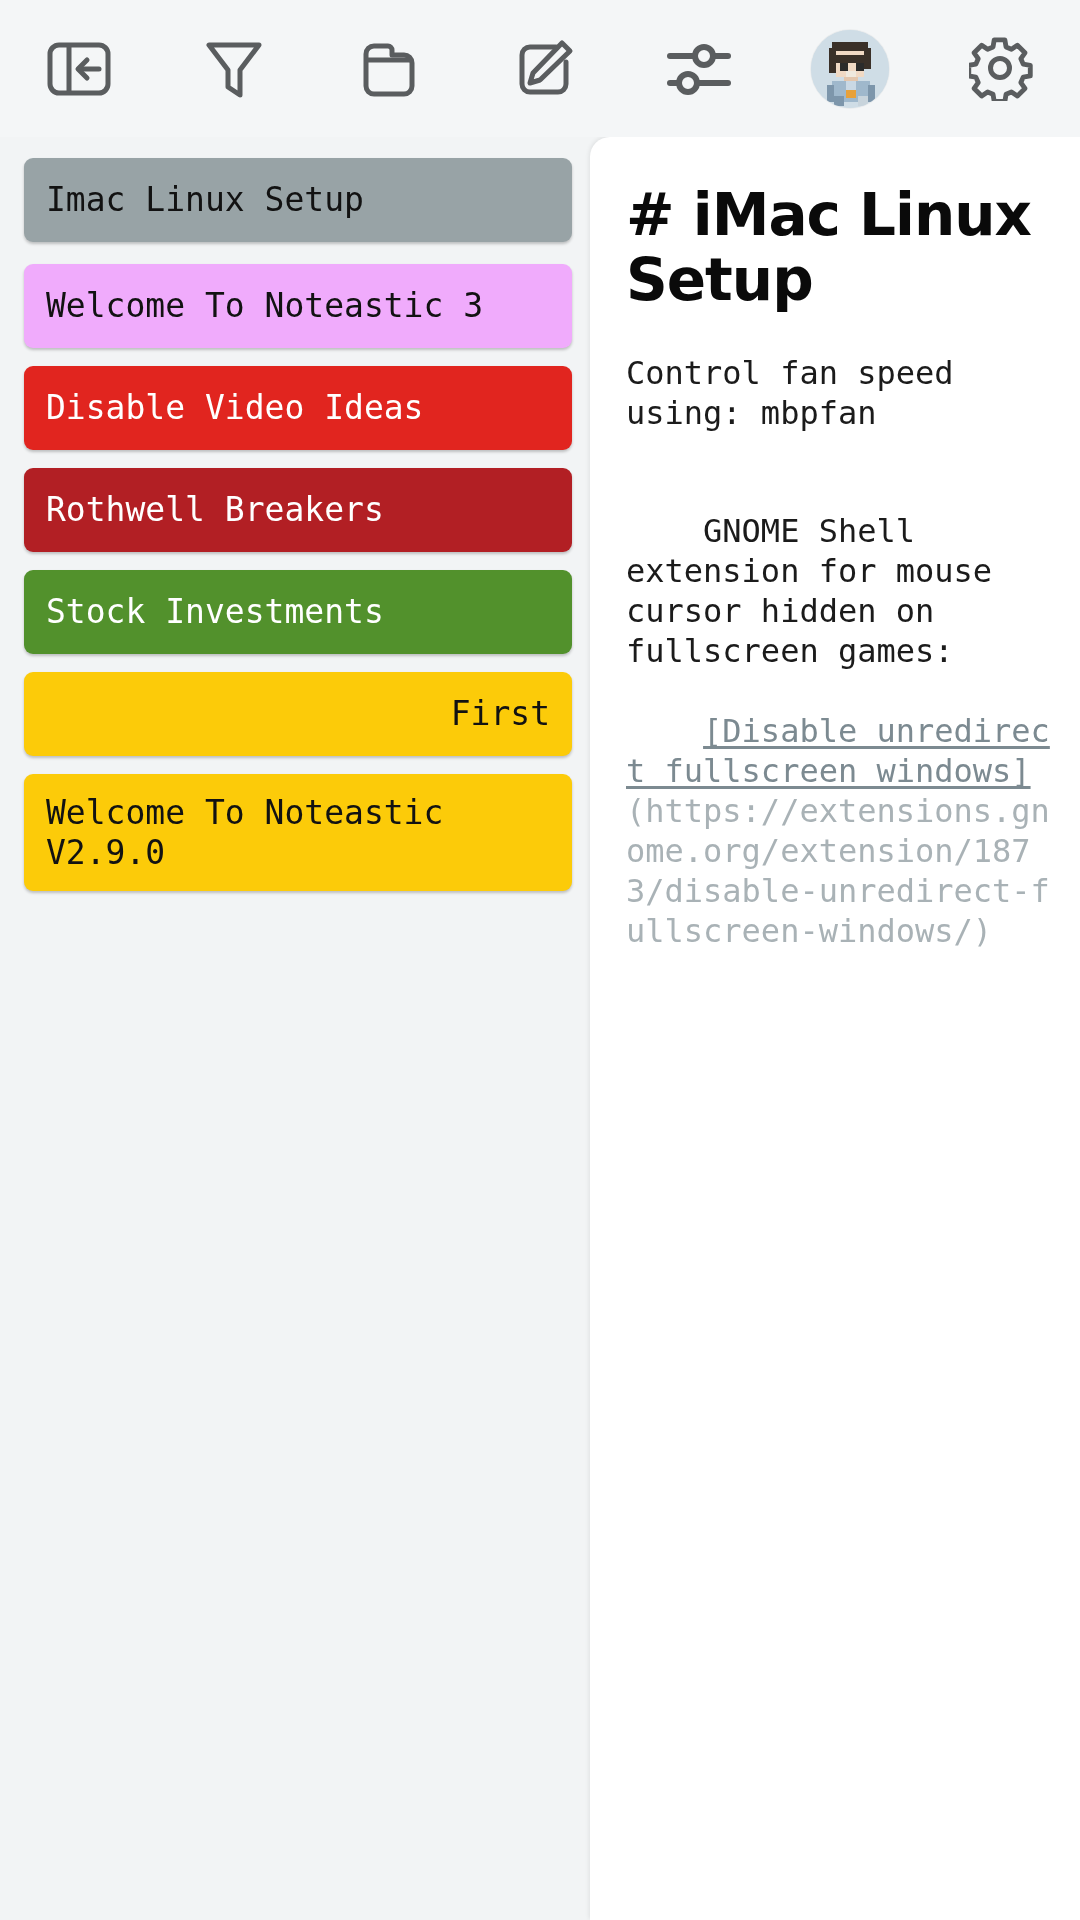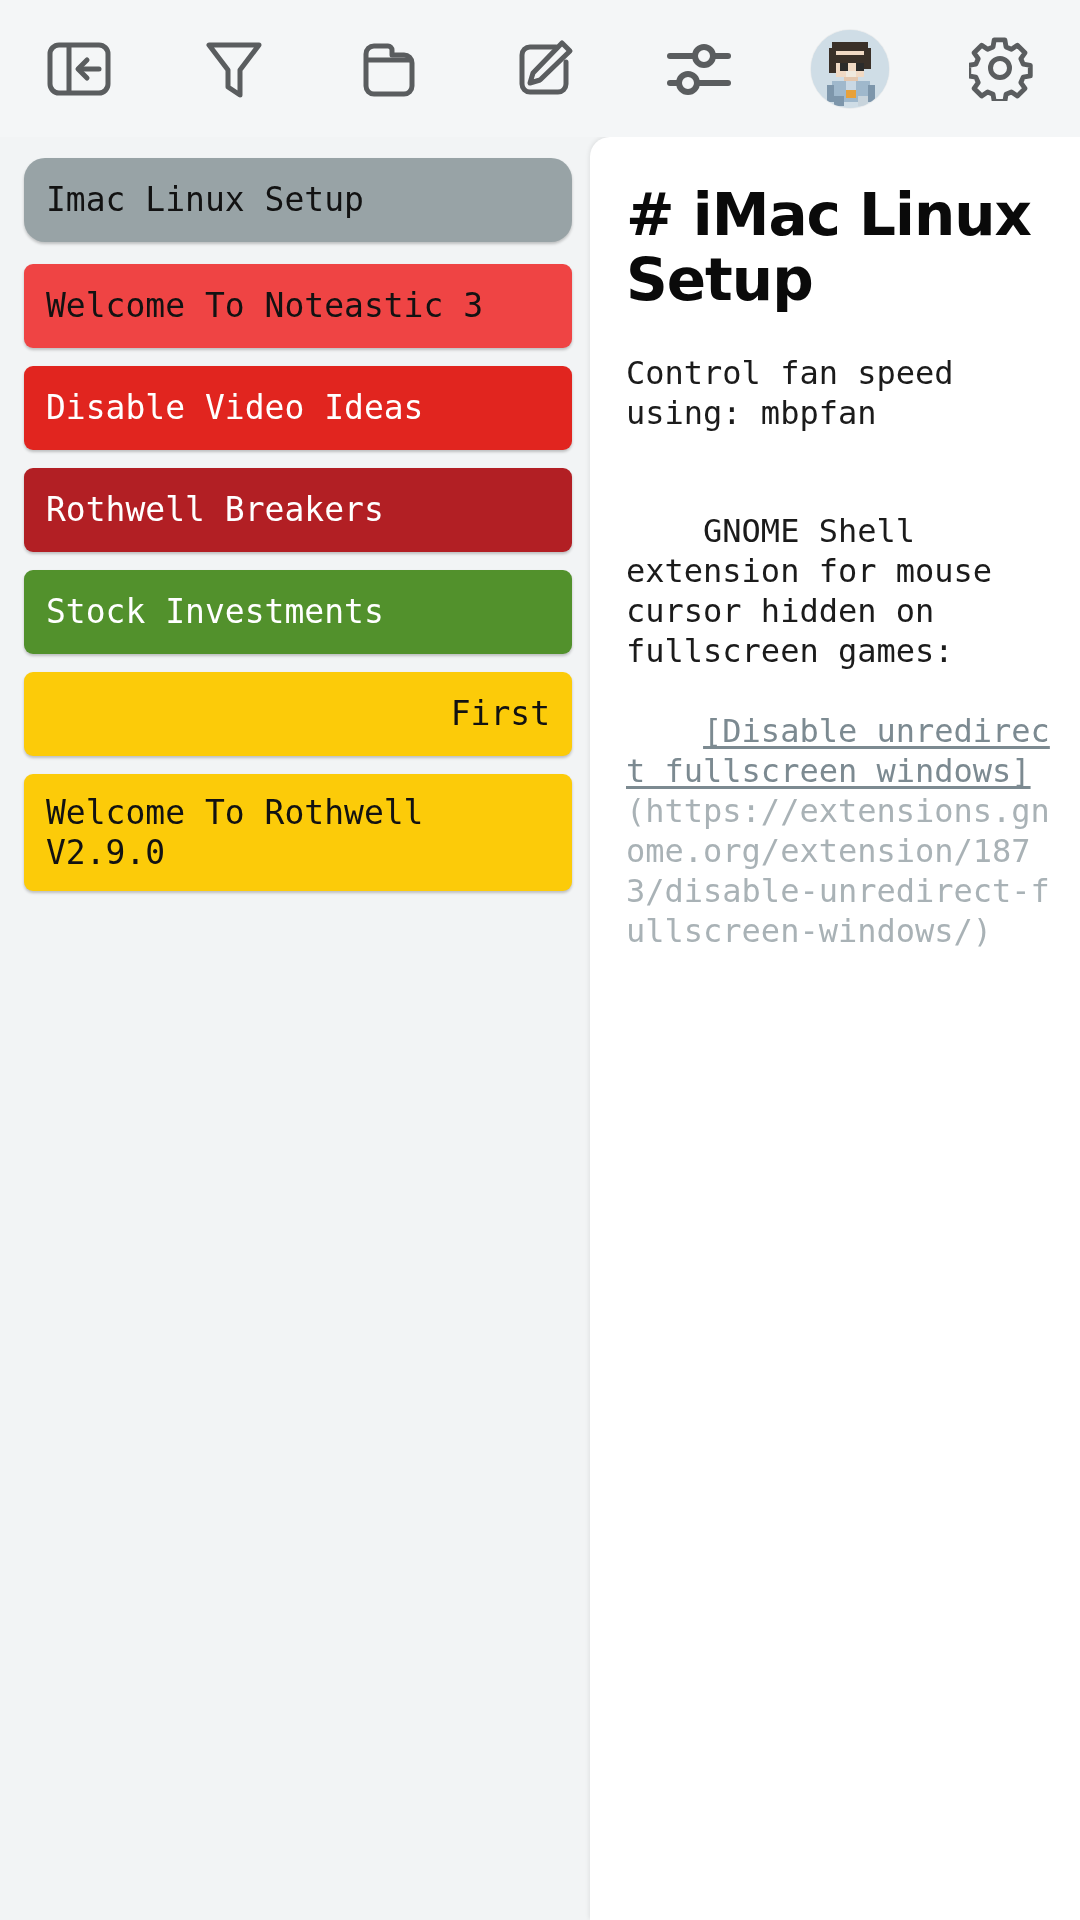--- a/index.html
+++ b/index.html
@@ -227,40 +227,40 @@
       <svg width="64" height="64" viewBox="0 0 64 64" fill="none">
         <path d="M26.5 4 h11 l1.2 7.3 l5.6 2.4 l6.1 -4.2 l7.8 7.8 l-4.2 6.1 l2.4 5.6 l7.3 1.2 v11 l-7.3 1.2 l-2.4 5.6 l4.2 6.1 l-7.8 7.8 l-6.1 -4.2 l-5.6 2.4 l-1.2 7.3 h-11 l-1.2 -7.3 l-5.6 -2.4 l-6.1 4.2 l-7.8 -7.8 l4.2 -6.1 l-2.4 -5.6 l-7.3 -1.2 v-11 l7.3 -1.2 l2.4 -5.6 l-4.2 -6.1 l7.8 -7.8 l6.1 4.2 l5.6 -2.4 Z" transform="translate(-0.5,-1) scale(0.97)" stroke="#5a5d5f" stroke-width="5" fill="none" stroke-linejoin="round"></path>
         <circle cx="31" cy="31" r="9.5" stroke="#5a5d5f" stroke-width="5" fill="none"></circle>
       </svg>
     </span>
   </button>
 
 </div>
 
 <div id="note-list">
-    <div class="note-card" style="background: rgb(152, 163, 166); border-radius: 21px;">
+    <div class="note-card" style="background: rgb(152, 163, 166);">
       <div class="note-title" style="color: rgb(18, 18, 18);">Imac Linux Setup</div>
     </div>
-    <div class="note-card" style="background: #ef4444; margin-top: 22px;">
+    <div class="note-card" style="background: #f0abfc; margin-top: 22px;">
       <div class="note-title" style="color: rgb(18, 18, 18);">Welcome To Noteastic 3</div>
     </div>
     <div class="note-card" style="background: rgb(225, 37, 31);">
       <div class="note-title" style="color: rgb(255, 255, 255);">Disable Video Ideas</div>
     </div>
     <div class="note-card" style="background: rgb(178, 31, 36);">
       <div class="note-title" style="color: rgb(255, 255, 255);">Rothwell Breakers</div>
     </div>
     <div class="note-card" style="background: rgb(82, 145, 44);">
       <div class="note-title" style="color: rgb(255, 255, 255);">Stock Investments</div>
     </div>
     <div class="note-card" style="background: rgb(252, 203, 9); justify-content: flex-end;">
       <div class="note-title" style="color: rgb(18, 18, 18);">First</div>
     </div>
     <div class="note-card" style="background: rgb(252, 203, 9);">
-      <div class="note-title" style="color: rgb(18, 18, 18);">Welcome To Rothwell V2.9.0</div>
+      <div class="note-title" style="color: rgb(18, 18, 18);">Welcome To Noteastic V2.9.0</div>
     </div>
   </div>
 
 <div id="editor-panel">
 
   <div id="editor-title"># iMac Linux Setup</div>
 
   <div class="editor-para">Control fan speed using: mbpfan</div>
 
   <div class="editor-para">

